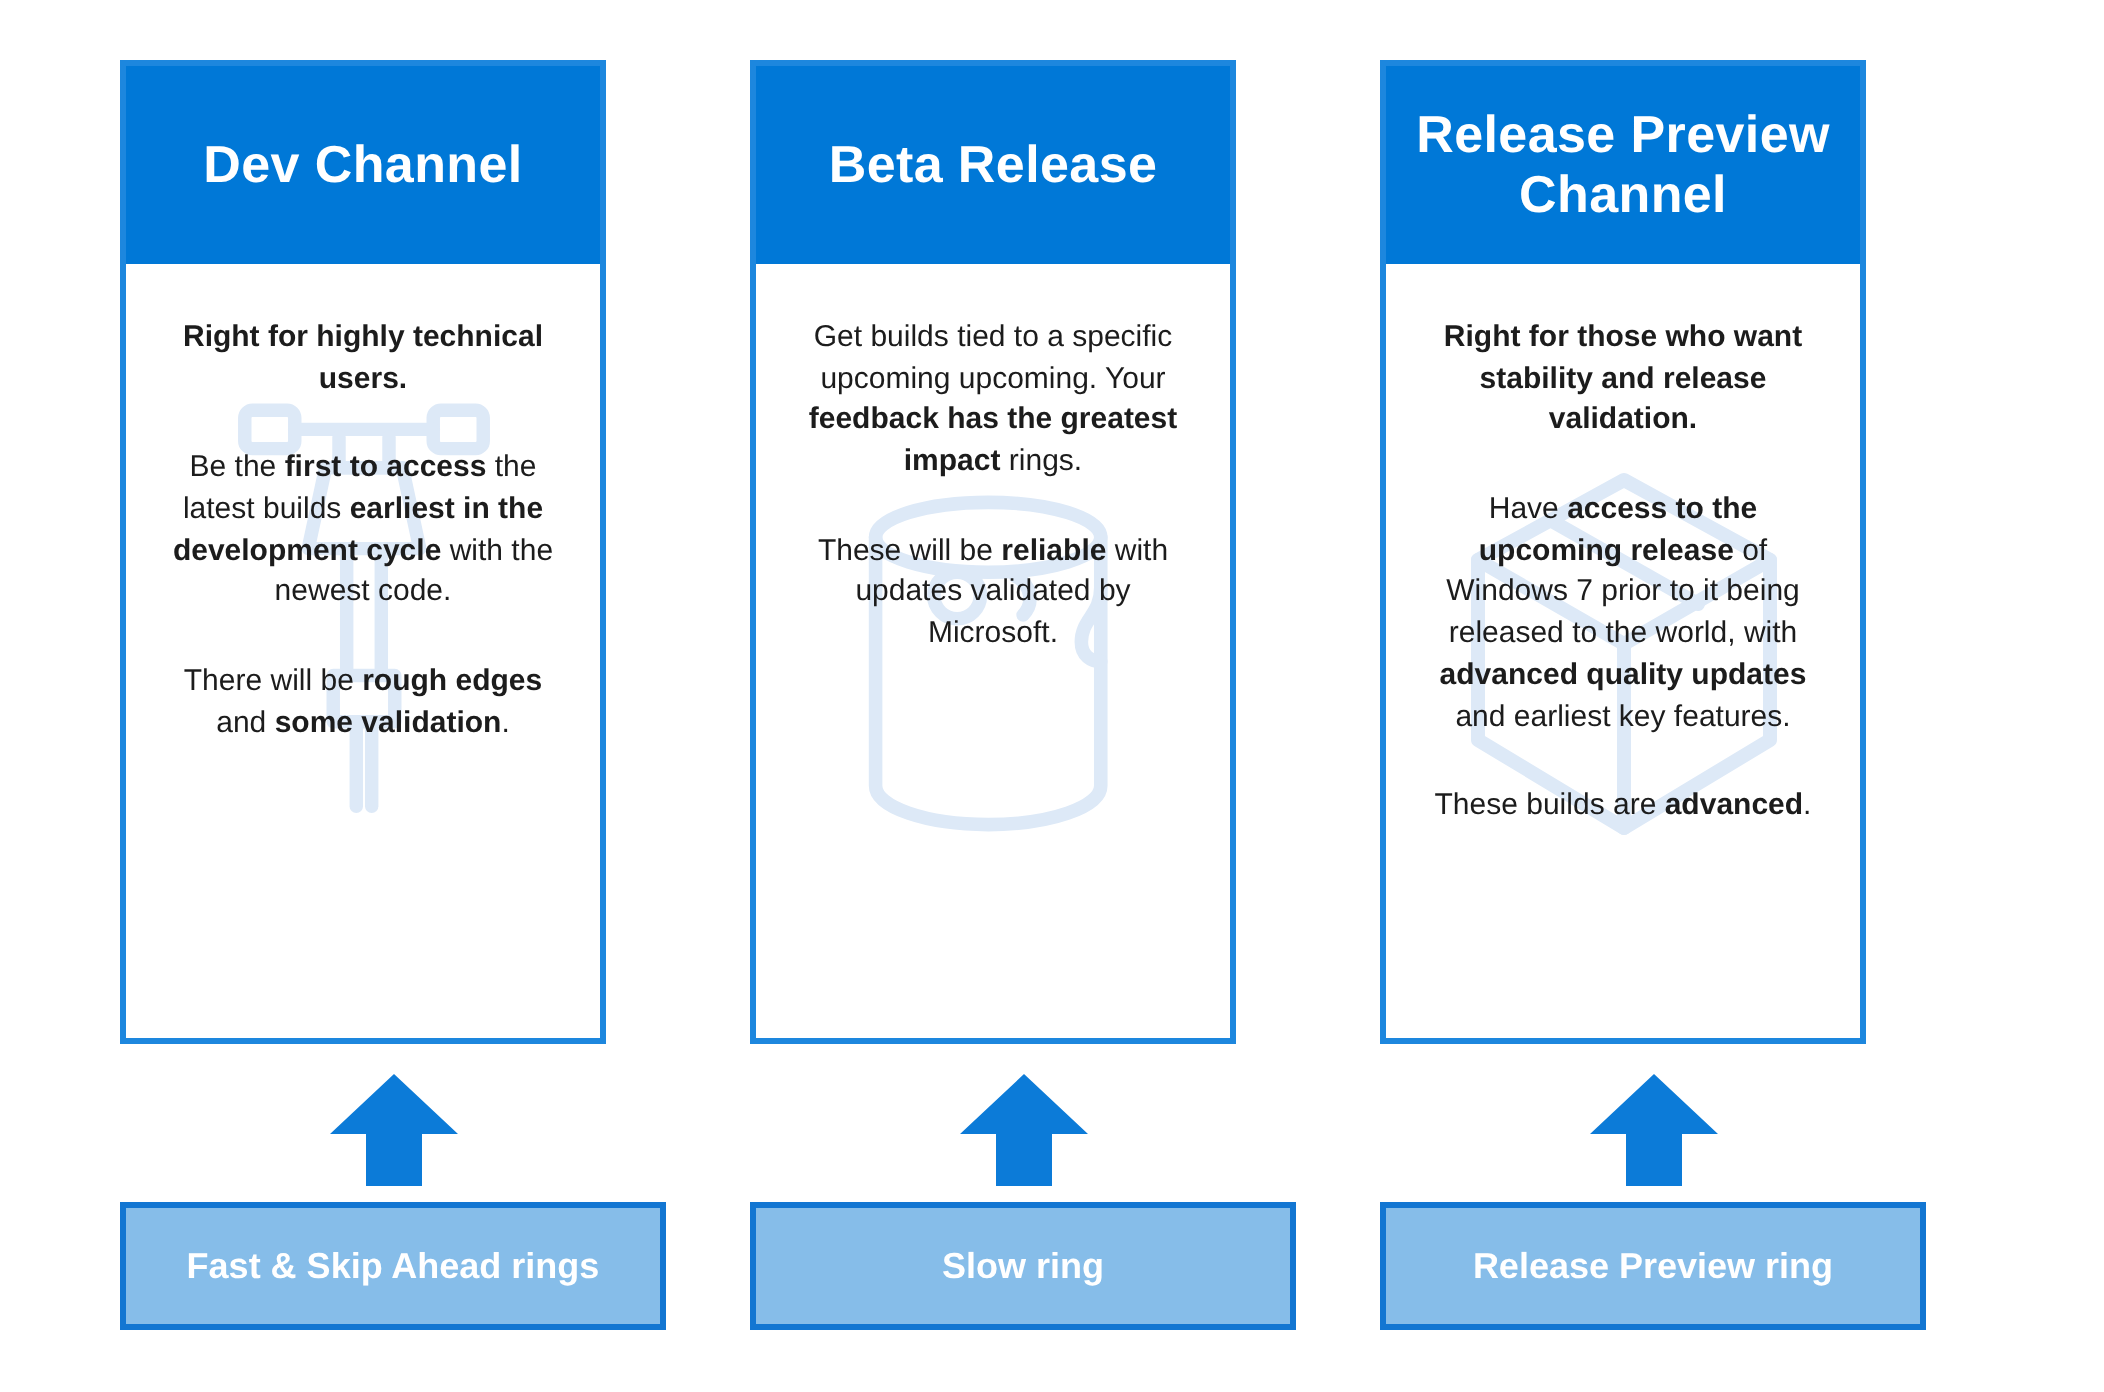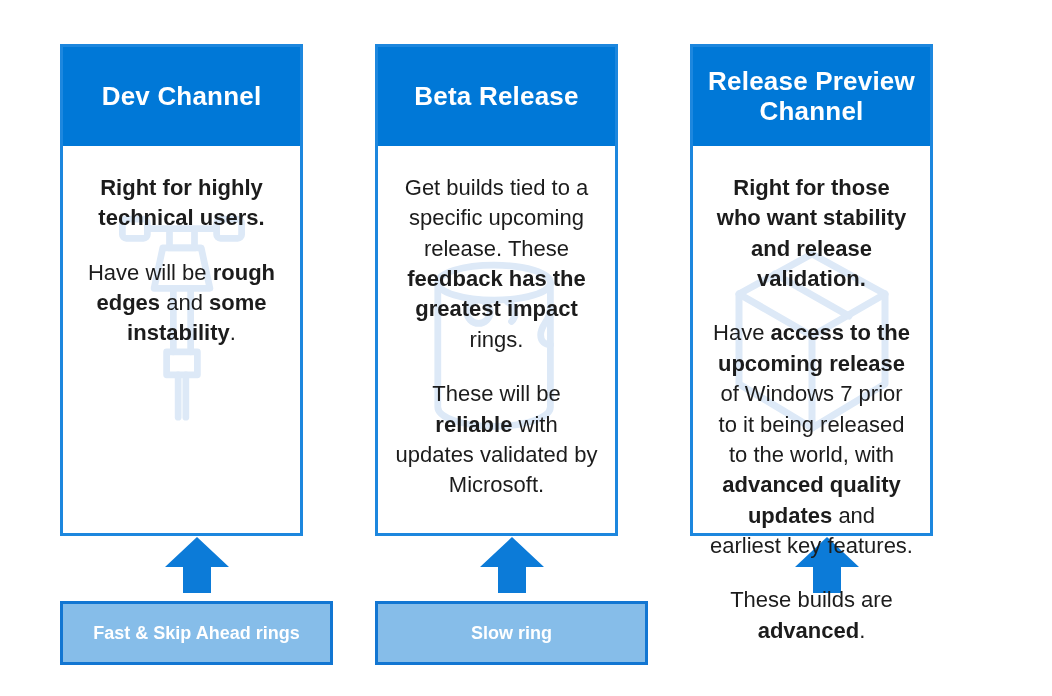--- a/index.html
+++ b/index.html
@@ -16,40 +16,40 @@
     width:1052px;height:696px;position:relative;overflow:hidden;
     font-family:"Liberation Sans", sans-serif;
     color:var(--text);
   }
   .column{position:absolute;top:0;width:273px;height:696px;}
   .col-0{left:60px;}
   .col-1{left:375px;}
   .col-2{left:690px;}
 
   .card{
-    position:absolute;top:44px;left:0;width:243px;height:492px;
+    position:absolute;top:30px;left:0;width:243px;height:492px;
     border:3px solid var(--card-border);
     box-sizing:border-box;background:#ffffff;
   }
   .card-header{
     height:99px;background:var(--header-blue);
     display:flex;align-items:center;justify-content:center;
     text-align:center;
   }
   .card-title{
     color:#ffffff;font-weight:bold;font-size:26px;line-height:1.15;
     letter-spacing:0.2px;
   }
   .card-body{
     position:relative;height:387px;box-sizing:border-box;
     padding:27px 17px 10px 17px;text-align:center;
   }
   .card-body p{
     position:relative;z-index:1;margin:0 0 24px 0;
-    font-size:22px;line-height:1.38;
+    font-size:15px;line-height:1.38;
   }
   .card-body p strong{font-weight:bold;}
   .watermark{
     position:absolute;left:50%;transform:translateX(-50%);
     z-index:0;pointer-events:none;
   }
   .wm-0{top:50px;}
   .wm-1{top:105px;}
   .wm-2{top:100px;}
 
@@ -84,21 +84,22 @@
           <path d="M57 38 v16 h26 v-16"></path>
           <path d="M50 54 h40 l9 42 h-58 z"></path>
           <path d="M61 96 v66"></path>
           <path d="M79 96 v66"></path>
           <rect x="54" y="162" width="32" height="24"></rect>
           <path d="M66 186 v44"></path>
           <path d="M74 186 v44"></path>
         </g>
       </svg>
       <p><strong>Right for highly technical users.</strong></p>
-      <p><span>Have will be </span><strong>rough edges</strong><span> and </span><strong>some instability</strong><span>.</span></p>
+      <p><span>Be the </span><strong>first to access</strong><span> the latest builds </span><strong>earliest in the development cycle</strong><span> with the newest code.</span></p>
+      <p><span>There will be </span><strong>rough edges</strong><span> and </span><strong>some validation</strong><span>.</span></p>
     </div>
   </div>
   <svg class="arrow" viewBox="0 0 64 56">
     <polygon points="32,0 64,30 46,30 46,56 18,56 18,30 0,30" fill="var(--arrow-blue)"></polygon>
   </svg>
   <div class="ring">
     <div class="ring-label">Fast &amp; Skip Ahead rings</div>
   </div>
 </div>
 
@@ -110,21 +111,21 @@
     <div class="card-body">
       <svg class="watermark wm-1" width="165" height="205" viewBox="0 0 170 210">
         <g fill="none" stroke="var(--watermark)" stroke-width="7" stroke-linejoin="round" stroke-linecap="round">
           <ellipse cx="82" cy="32" rx="58" ry="18"></ellipse>
           <path d="M24 32 v128 c0 11 26 20 58 20 s58 -9 58 -20 v-128"></path>
           <path d="M140 58 c0 14 -10 16 -10 28 c0 7 5 10 10 10"></path>
           <circle cx="66" cy="62" r="12"></circle>
           <path d="M96 52 c8 4 10 14 4 20"></path>
         </g>
       </svg>
-      <p><span>Get builds tied to a specific upcoming release. These </span><strong>feedback has the greatest impact</strong><span> rings.</span></p>
+      <p><span>Get builds tied to a specific upcoming upcoming. Your </span><strong>feedback has the greatest impact</strong><span> rings.</span></p>
       <p><span>These will be </span><strong>reliable</strong><span> with updates validated by Microsoft.</span></p>
     </div>
   </div>
   <svg class="arrow" viewBox="0 0 64 56">
     <polygon points="32,0 64,30 46,30 46,56 18,56 18,30 0,30" fill="var(--arrow-blue)"></polygon>
   </svg>
   <div class="ring">
     <div class="ring-label">Slow ring</div>
   </div>
 </div>
@@ -144,13 +145,16 @@
         </g>
       </svg>
       <p><strong>Right for those who want stability and release validation.</strong></p>
       <p><span>Have </span><strong>access to the upcoming release</strong><span> of Windows 7 prior to it being released to the world, with </span><strong>advanced quality updates</strong><span> and earliest key features.</span></p>
       <p><span>These builds are </span><strong>advanced</strong><span>.</span></p>
     </div>
   </div>
   <svg class="arrow" viewBox="0 0 64 56">
     <polygon points="32,0 64,30 46,30 46,56 18,56 18,30 0,30" fill="var(--arrow-blue)"></polygon>
   </svg>
+  <div class="ring">
+    <div class="ring-label">Release Preview ring</div>
+  </div>
 </div>
 
 </body></html>

